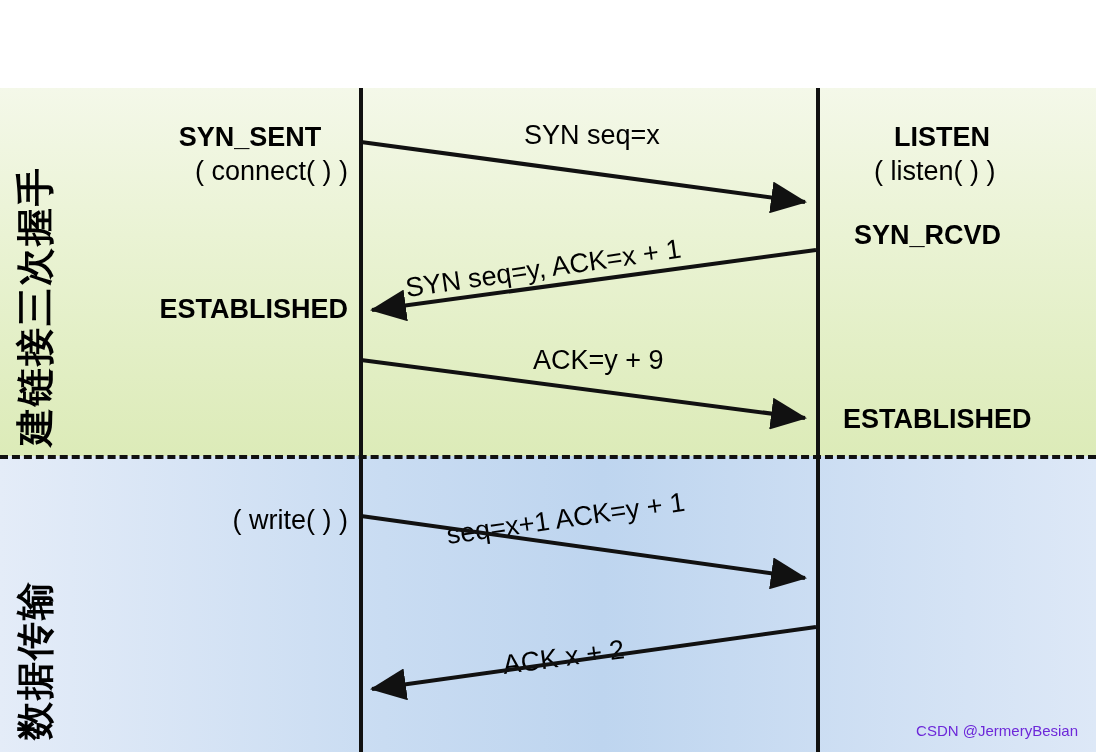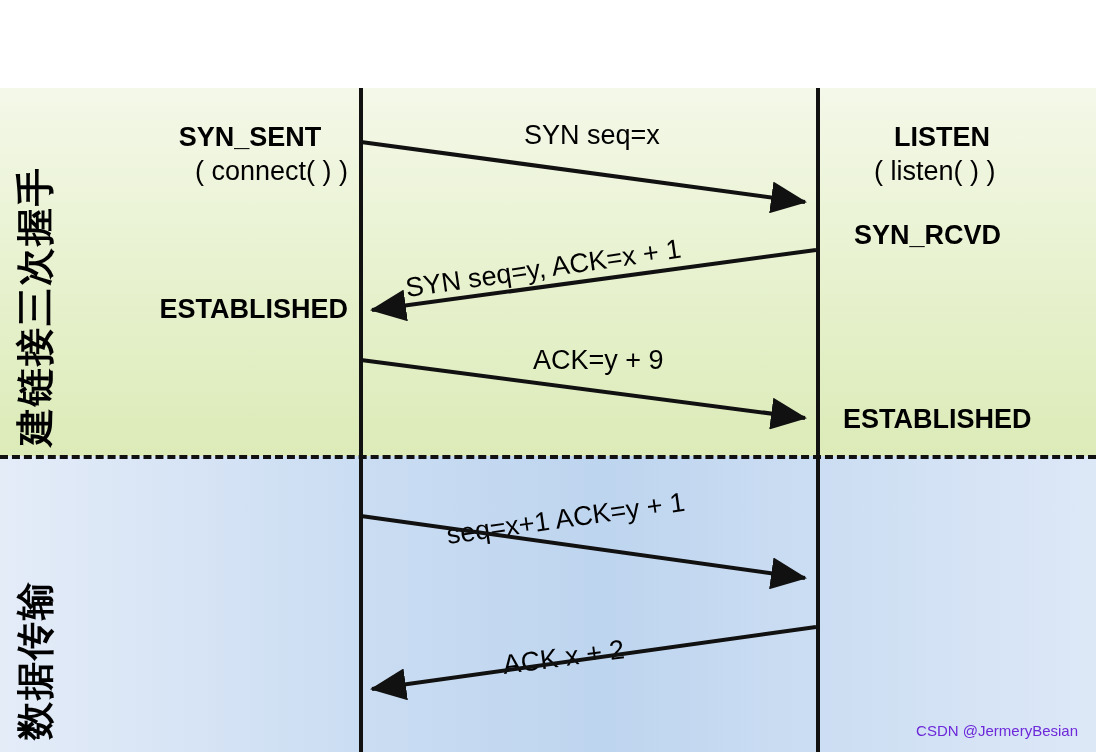--- a/index.html
+++ b/index.html
@@ -158,20 +158,21 @@
 
   <div class="lifeline" id="lifeline-client"></div>
   <div class="lifeline" id="lifeline-server"></div>
 
   <div class="band-label" id="label-handshake">建链接三次握手</div>
   <div class="band-label" id="label-data">数据传输</div>
 
   <div class="state" id="st-syn-sent">SYN_SENT</div>
   <div class="call" id="st-connect">( connect( ) )</div>
   <div class="state" id="st-established-client">ESTABLISHED</div>
+  <div class="call" id="st-write">( write( ) )</div>
 
   <div class="state" id="st-listen">LISTEN</div>
   <div class="call" id="st-listen-call">( listen( ) )</div>
   <div class="state" id="st-syn-rcvd">SYN_RCVD</div>
   <div class="state" id="st-established-server">ESTABLISHED</div>
 
   <div class="msg" id="msg-1">SYN seq=x</div>
   <div class="msg" id="msg-2">SYN seq=y, ACK=x + 1</div>
   <div class="msg" id="msg-3">ACK=y + 9</div>
   <div class="msg" id="msg-4">seq=x+1 ACK=y + 1</div>

